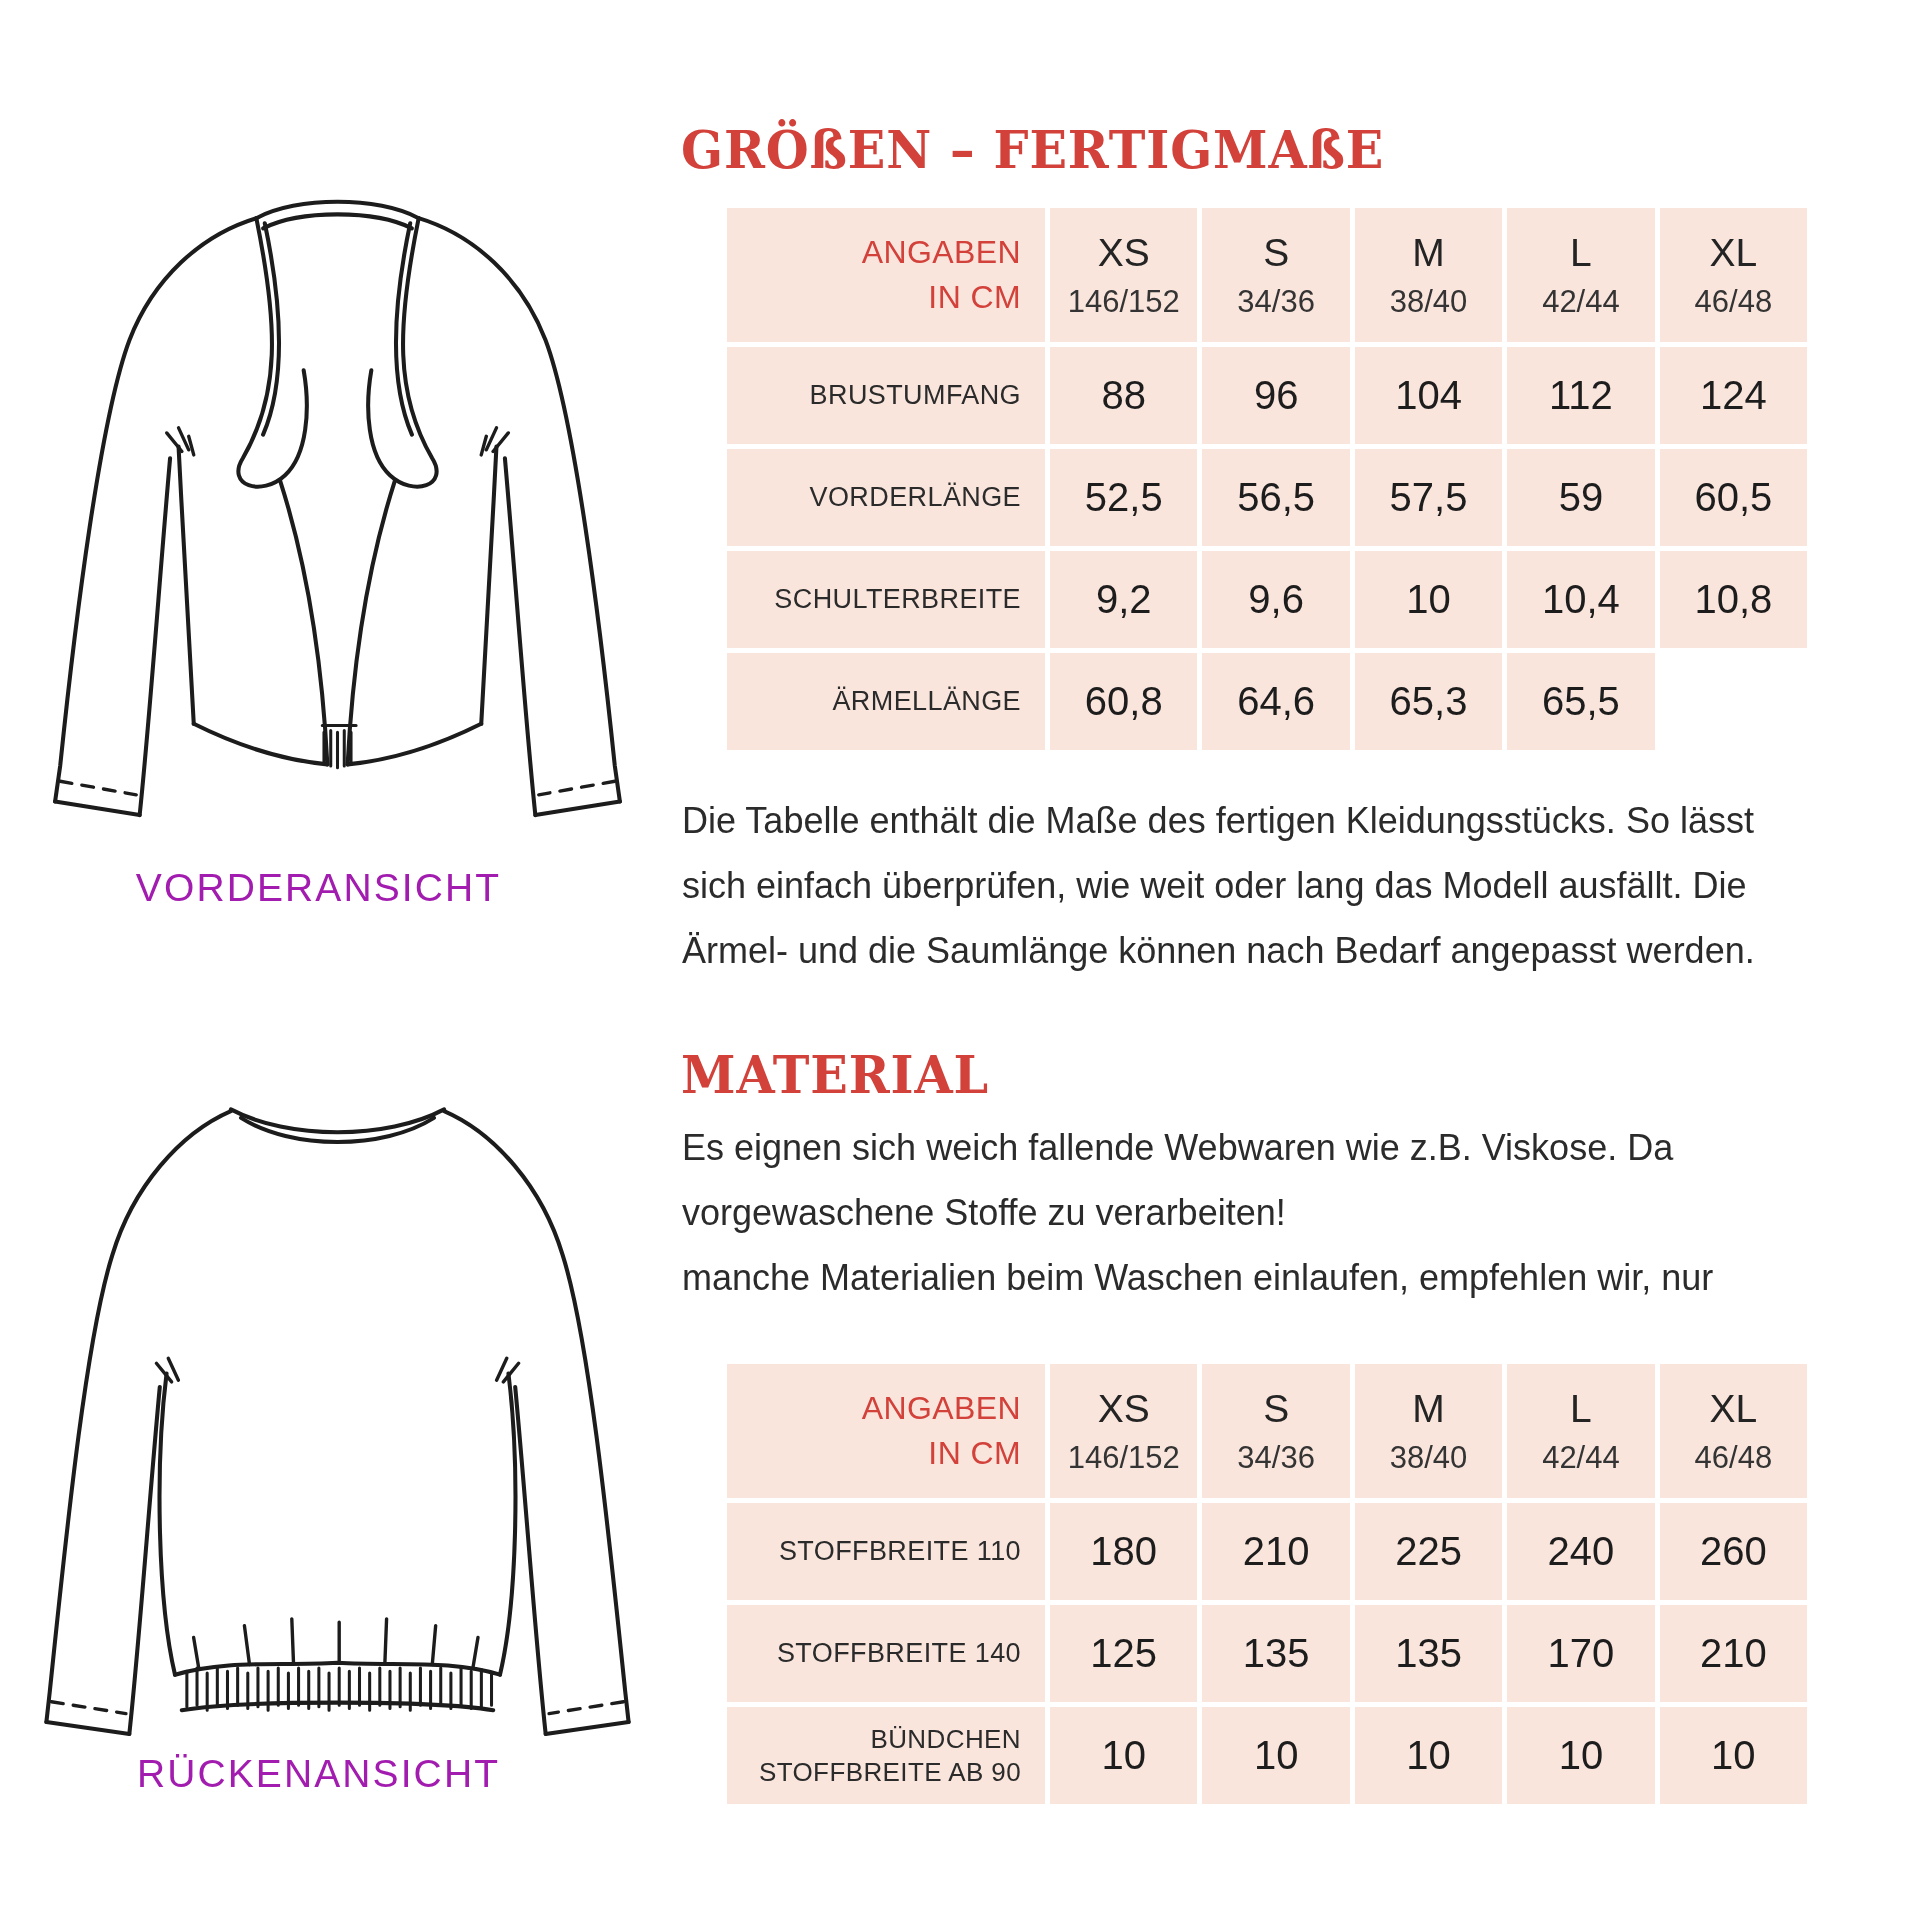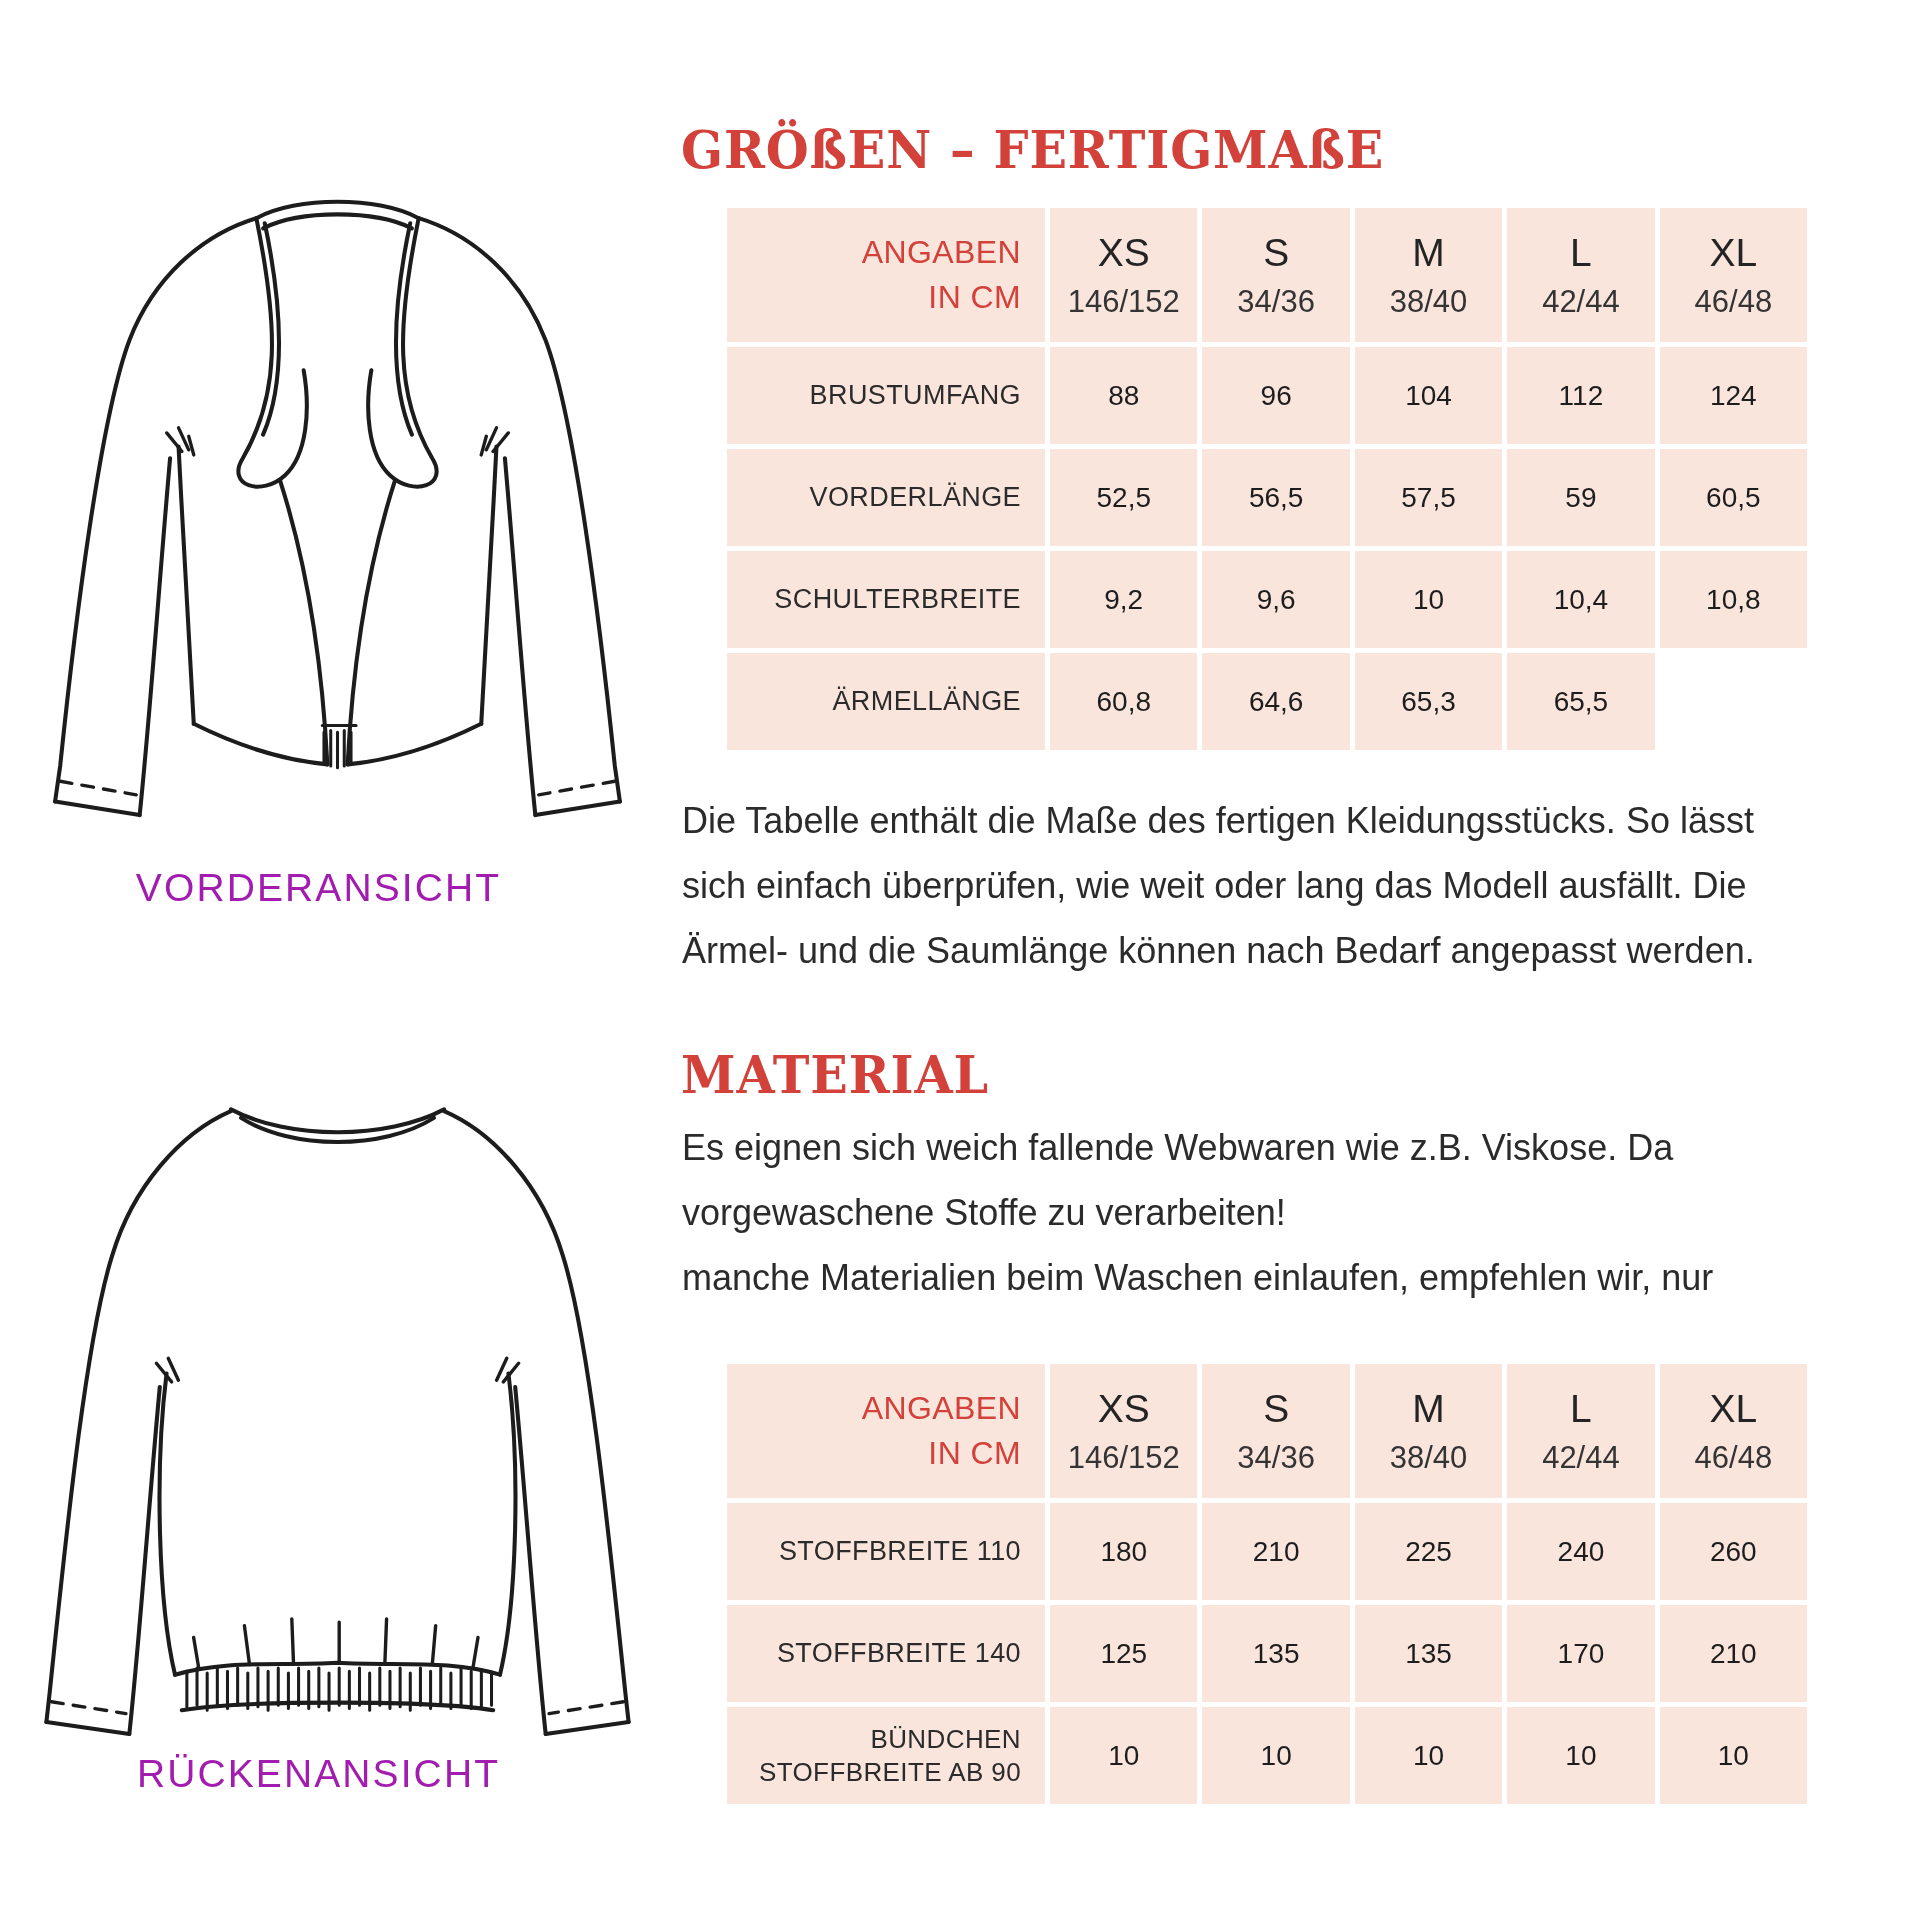--- a/index.html
+++ b/index.html
@@ -16,21 +16,21 @@
   .t2{top:1364px;grid-template-rows:134px repeat(3,97px);}
   .cell{background:#fae5dd;display:flex;flex-direction:column;
         align-items:center;justify-content:center;min-width:0;}
   .corner{align-items:flex-end;padding-right:24px;box-sizing:border-box;}
   .hl{color:#d2413a;font-size:32px;line-height:1.42;font-weight:500;letter-spacing:0.4px;}
   .sz{font-size:39px;color:#242424;line-height:1;}
   .rg{font-size:31px;color:#343434;margin-top:13.7px;line-height:1;}
   .rowlab{font-size:27px;color:#2b2b2b;text-align:right;line-height:1.25;letter-spacing:0.4px;}
   .rowlab-cell{align-items:flex-end;padding-right:24px;box-sizing:border-box;}
   .rowlab.small{font-size:26px;}
-  .val{font-size:28px;color:#1d1d1d;}
+  .val{font-size:40px;color:#1d1d1d;}
   
   .para{position:absolute;left:682px;}
   .para .line{font-size:36px;line-height:65px;white-space:nowrap;color:#2b2b2b;}
   
   .view-label{position:absolute;left:19px;width:599px;text-align:center;
               font-size:39px;letter-spacing:2.1px;color:#a21caf;white-space:nowrap;}
   svg{display:block;}
 </style>
 </head>
 <body>

